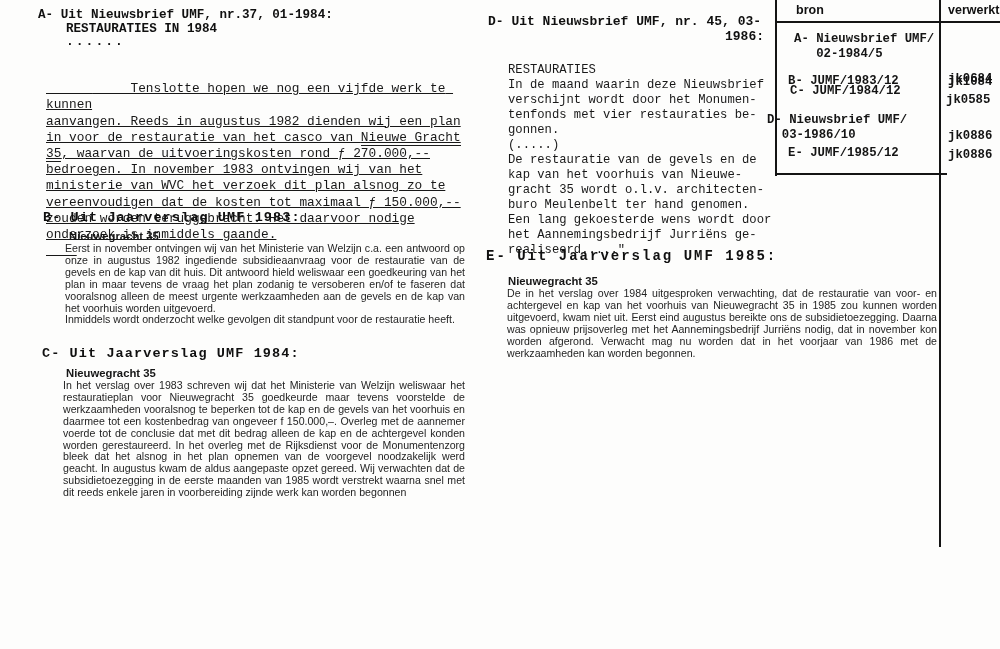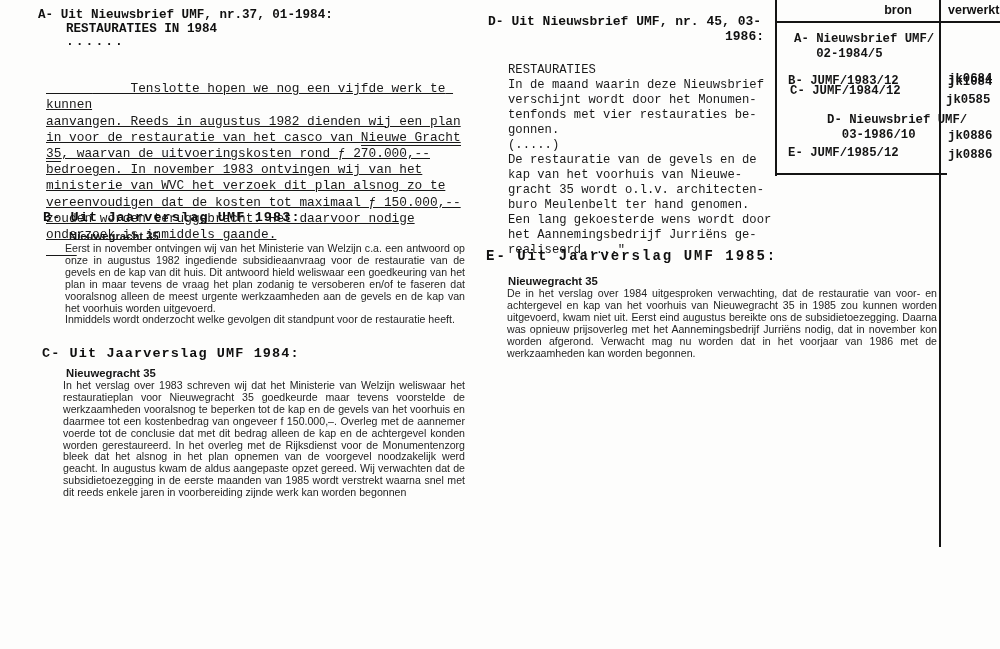--- a/index.html
+++ b/index.html
@@ -94,28 +94,28 @@
   </div>
 </div>
 
 <div>
 
   <div class="abs rule" style="left:775px;top:0;width:2px;height:176px;"></div>
   <div class="abs rule" style="left:939px;top:0;width:2px;height:547px;"></div>
   <div class="abs rule" style="left:775px;top:21px;width:225px;height:2px;"></div>
   <div class="abs rule" style="left:775px;top:173px;width:172px;height:2px;"></div>
 
-  <div class="abs tbl-head" style="left:750px;top:3px;width:162px;text-align:right;">bron</div>
+  <div class="abs tbl-head" style="left:796px;top:3px;width:162px;text-align:left;">bron</div>
   <div class="abs tbl-head" style="left:948px;top:3px;">verwerkt</div>
 
   <div class="abs tbl-cell" style="left:794px;top:32px;">A- Nieuwsbrief UMF/
    02-1984/5</div>
   <div class="abs tbl-cell" style="left:788px;top:74px;">B- JUMF/1983/12</div>
   <div class="abs tbl-cell" style="left:790px;top:84px;">C- JUMF/1984/12</div>
-  <div class="abs tbl-cell" style="left:827px;top:113px;">D- Nieuwsbrief UMF/
+  <div class="abs tbl-cell" style="left:767px;top:113px;">D- Nieuwsbrief UMF/
   03-1986/10</div>
   <div class="abs tbl-cell" style="left:788px;top:146px;">E- JUMF/1985/12</div>
 
   <div class="abs tbl-cell" style="left:948px;top:50px;margin-top:22px;">jk0684</div>
   <div class="abs tbl-cell" style="left:948px;top:75px;">jk1084</div>
   <div class="abs tbl-cell" style="left:946px;top:93px;">jk0585</div>
   <div class="abs tbl-cell" style="left:948px;top:129px;">jk0886</div>
   <div class="abs tbl-cell" style="left:948px;top:148px;">jk0886</div>
 </div>
 

